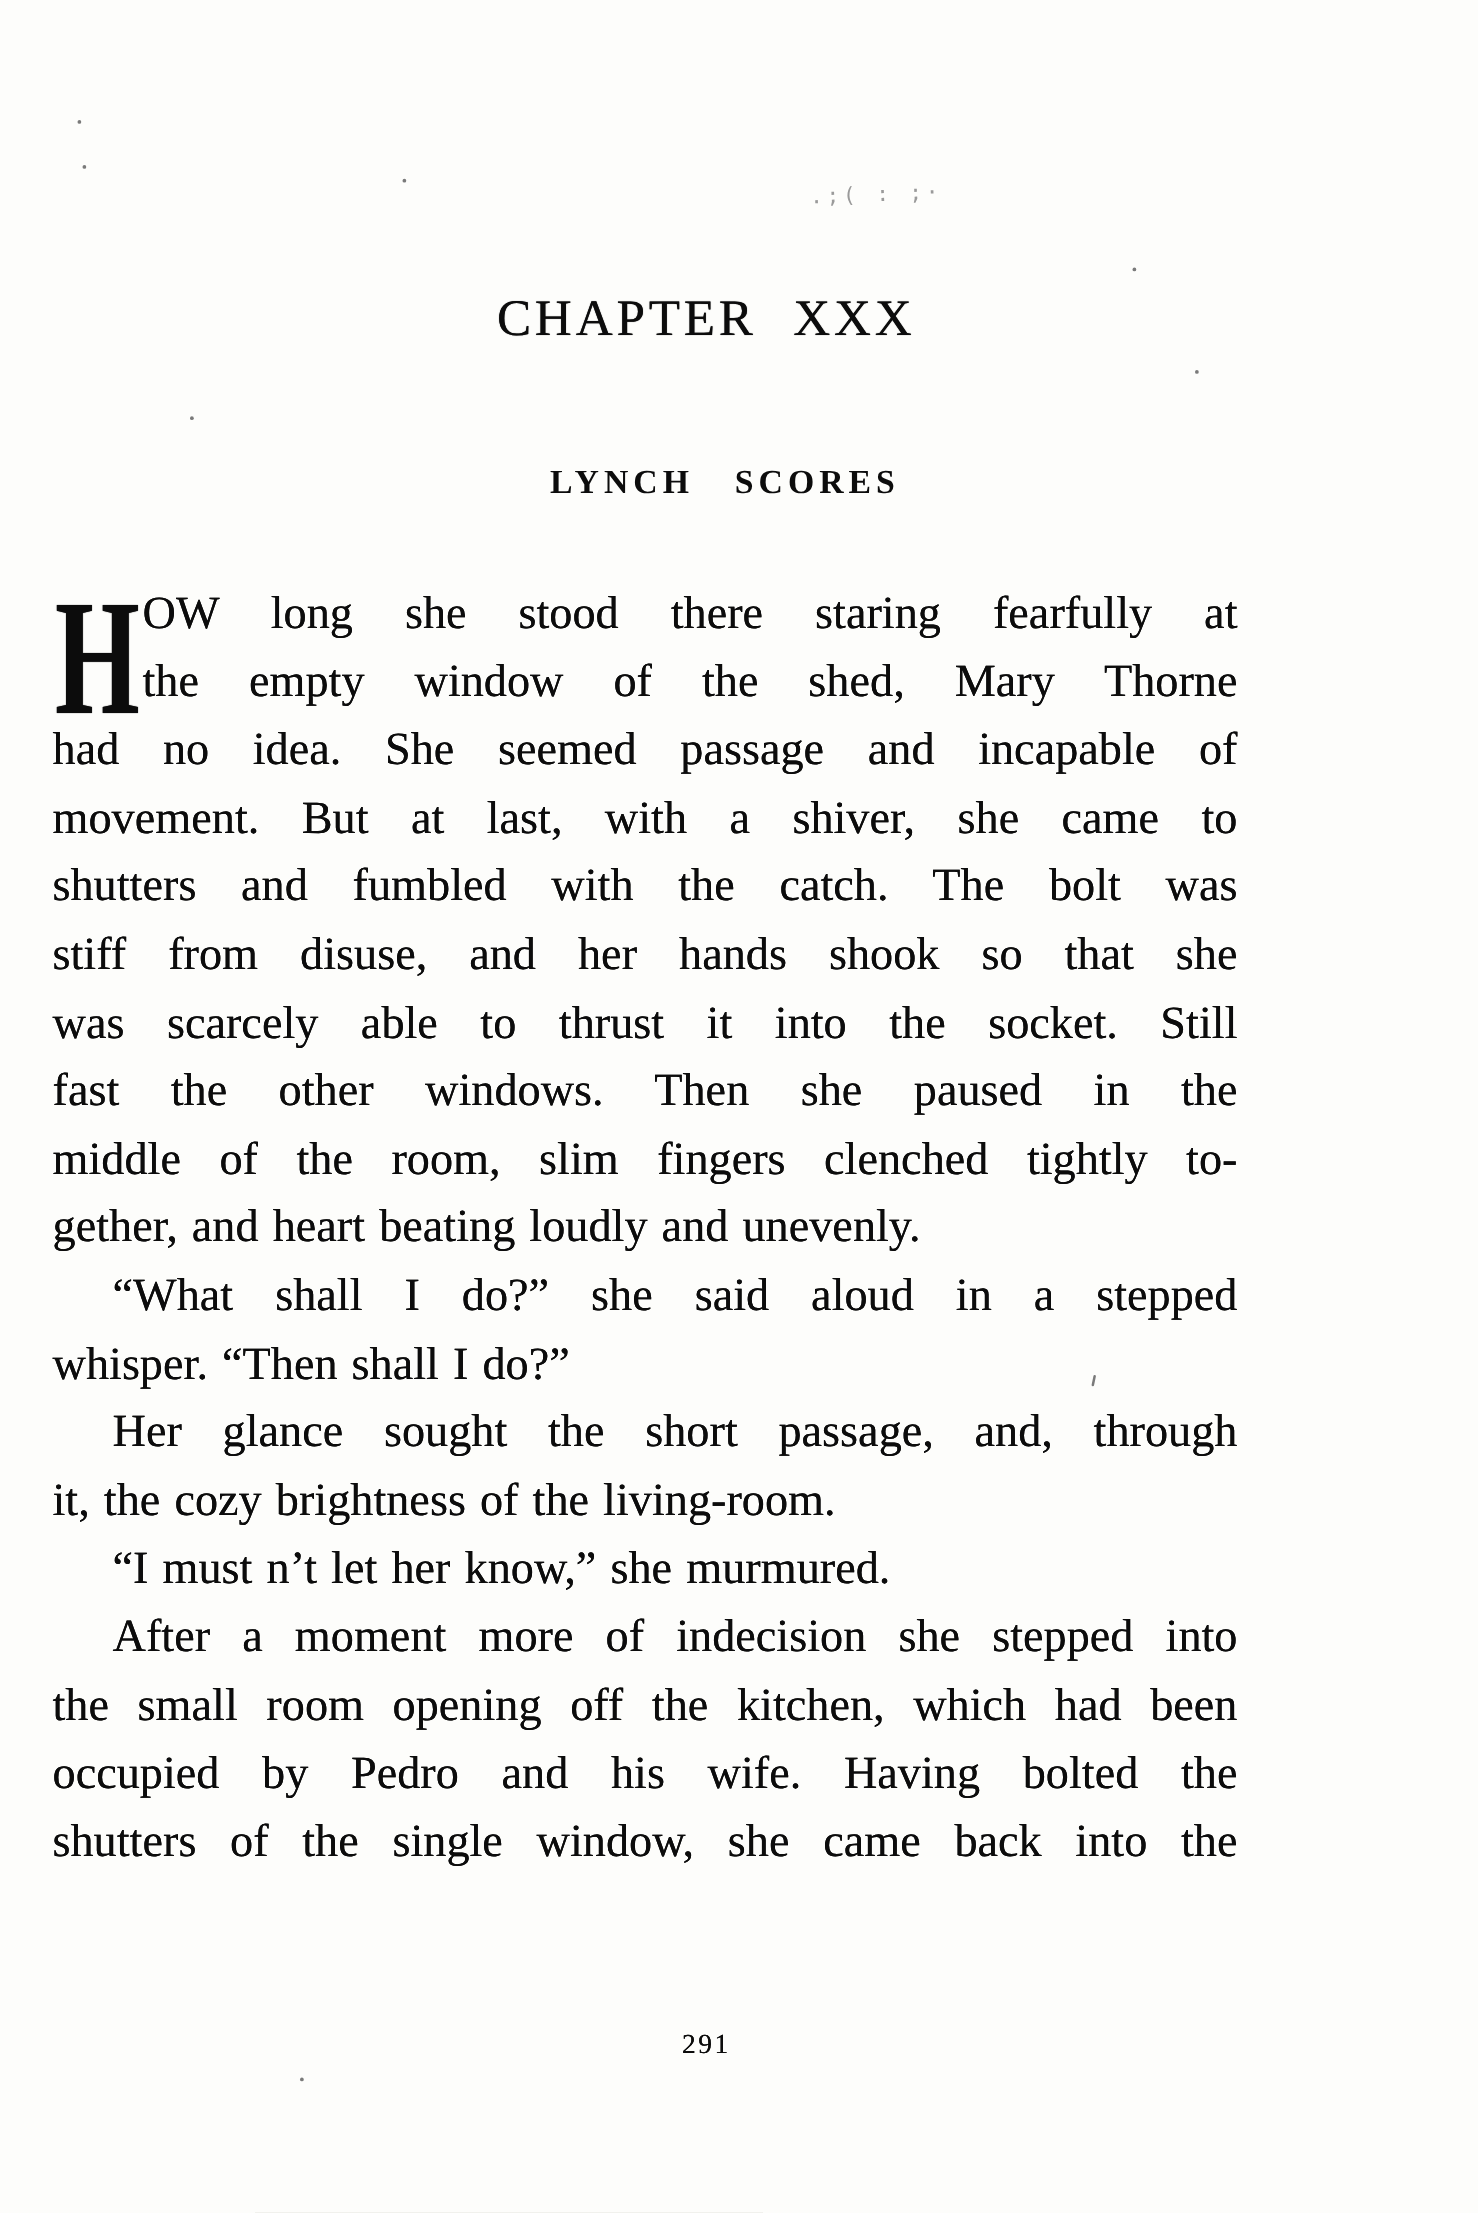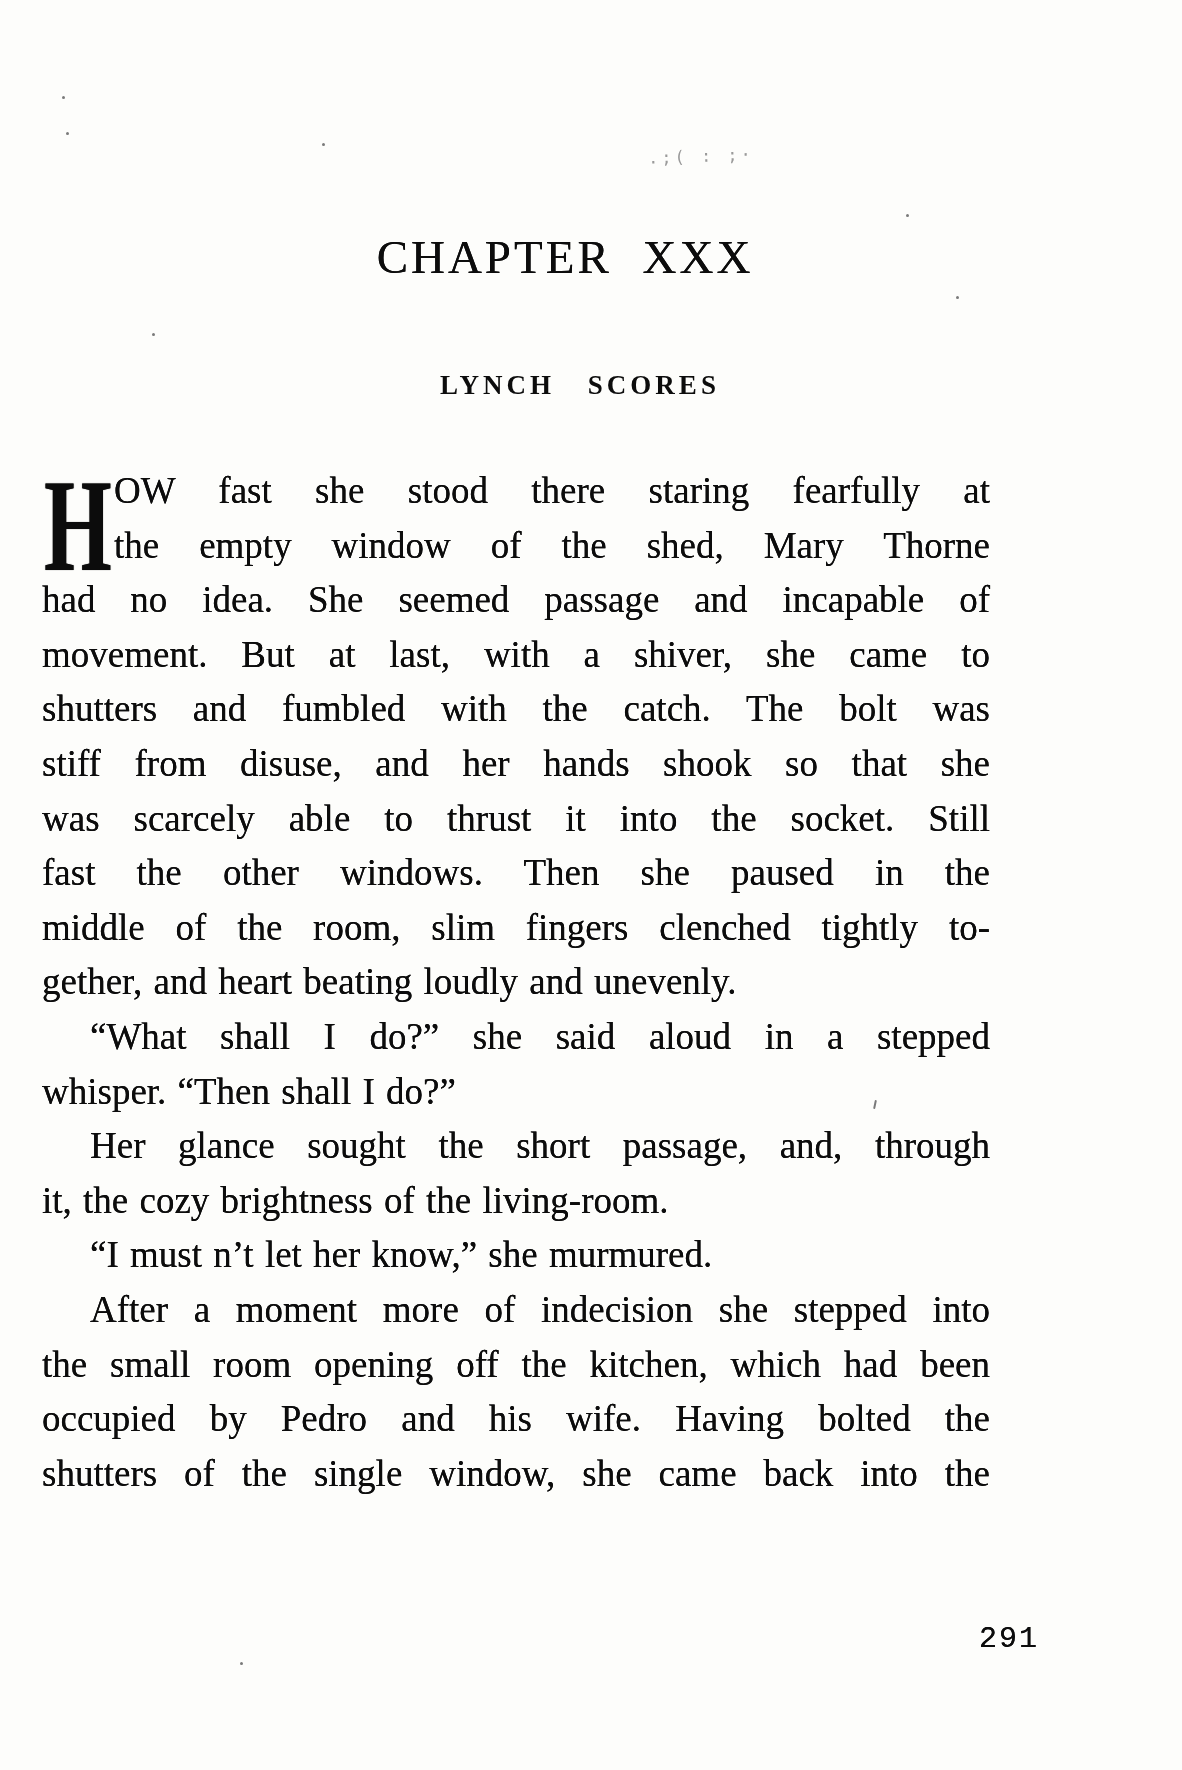--- a/index.html
+++ b/index.html
@@ -8,21 +8,21 @@
     width:1182px;height:1770px;
     margin:0 auto;
     background:#fdfdfb;
     color:#0c0c0c;
     font-family:"Liberation Serif","DejaVu Serif",serif;
     overflow:hidden;
   }
   .chapter{
     position:absolute;top:230px;left:91px;width:948px;
     margin:0;text-align:center;
-    font-size:47px;font-weight:normal;
+    font-size:41px;font-weight:normal;
     letter-spacing:3px;word-spacing:16px;
     text-shadow:0 0 0.6px currentColor;
   }
   .section{
     position:absolute;top:370px;left:106px;width:948px;
     margin:0;text-align:center;
     font-size:27px;font-weight:bold;
     letter-spacing:4px;word-spacing:22px;
   }
   .body{
@@ -40,24 +40,23 @@
   .dc{padding-left:72px;}
   .ind{text-indent:48px;}
   .dropcap{
     position:absolute;left:2px;top:-4px;
     font-size:132px;line-height:132px;font-weight:bold;
     transform:scaleX(0.66);transform-origin:0 0;
     text-shadow:0 0 1px currentColor;
   }
   .pagenum{
     position:absolute;top:1622px;left:91px;width:948px;
-    text-align:right;font-size:30px;
+    text-align:center;font-size:22px;
     letter-spacing:2px;
     text-shadow:0 0 0.5px currentColor;
-    font-family:Liberation Mono, monospace;
   }
   .smudge{
     position:absolute;top:146px;left:648px;
     font-size:17px;color:#9a9a9a;letter-spacing:3px;
     transform:rotate(-2deg);
     font-family:"DejaVu Sans Mono",monospace;
   }
   .speck{position:absolute;background:#7a7a7a;border-radius:50%;}
   .s1{top:96px;left:62px;width:3px;height:3px;}
   .s2{top:132px;left:66px;width:3px;height:3px;}
@@ -81,21 +80,21 @@
   <span class="speck s5"></span>
   <span class="speck s6"></span>
   <span class="speck s7"></span>
   <span class="speck s8"></span>
 
   <h1 class="chapter">CHAPTER XXX</h1>
   <h2 class="section">LYNCH SCORES</h2>
 
   <div class="body">
     <span class="dropcap">H</span>
-    <div class="ln dc jf">OW fast she stood there staring fearfully at</div>
+    <div class="ln dc jf">OW long she stood there staring fearfully at</div>
     <div class="ln dc jf">the empty window of the shed, Mary Thorne</div>
     <div class="ln jf">had no idea.  She seemed passage and incapable of</div>
     <div class="ln jf">movement.  But at last, with a shiver, she came to</div>
     <div class="ln jf">shutters and fumbled with the catch.  The bolt was</div>
     <div class="ln jf">stiff from disuse, and her hands shook so that she</div>
     <div class="ln jf">was scarcely able to thrust it into the socket.  Still</div>
     <div class="ln jf">fast the other windows.  Then she paused in the</div>
     <div class="ln jf">middle of the room, slim fingers clenched tightly to-</div>
     <div class="ln">gether, and heart beating loudly and unevenly.</div>
     <div class="ln ind jf">“What shall I do?” she said aloud in a stepped</div>

